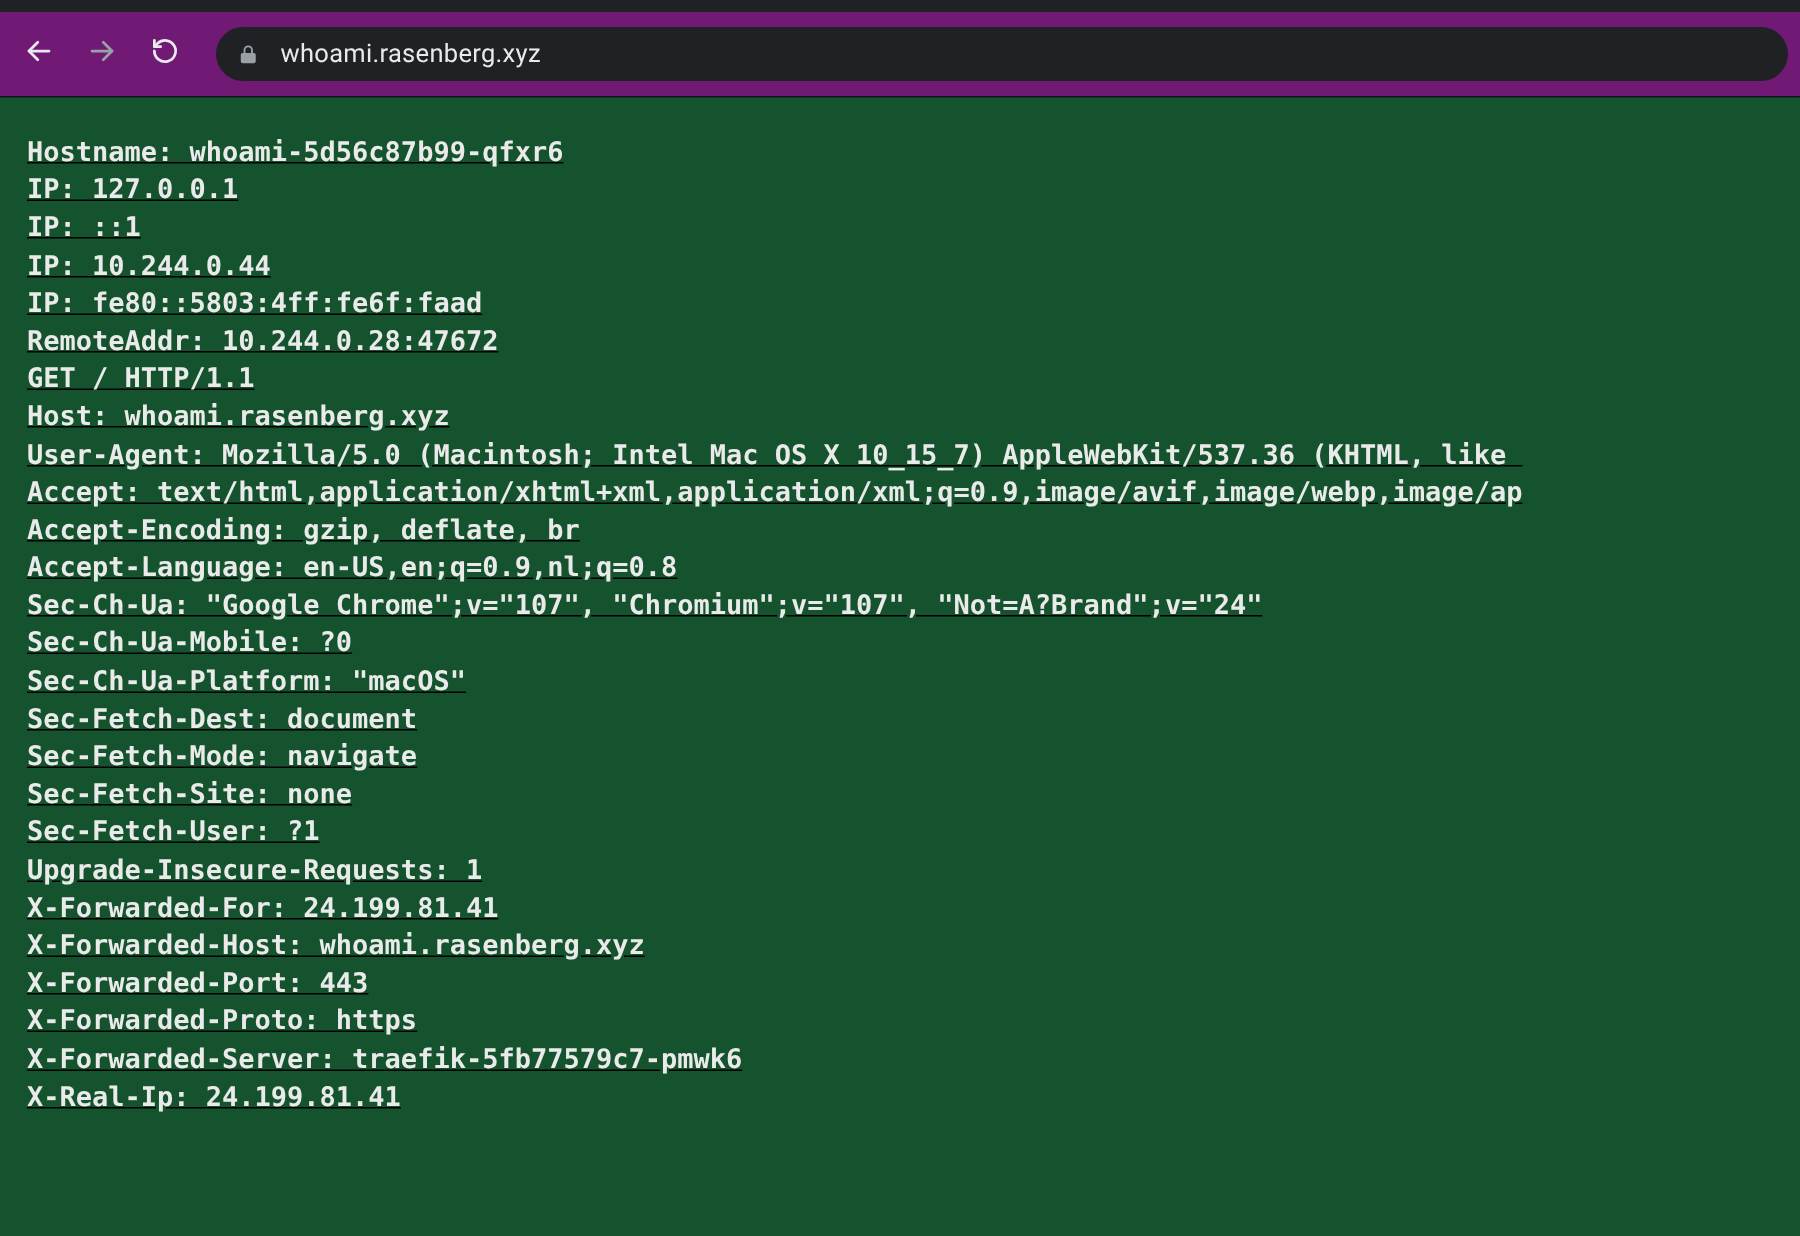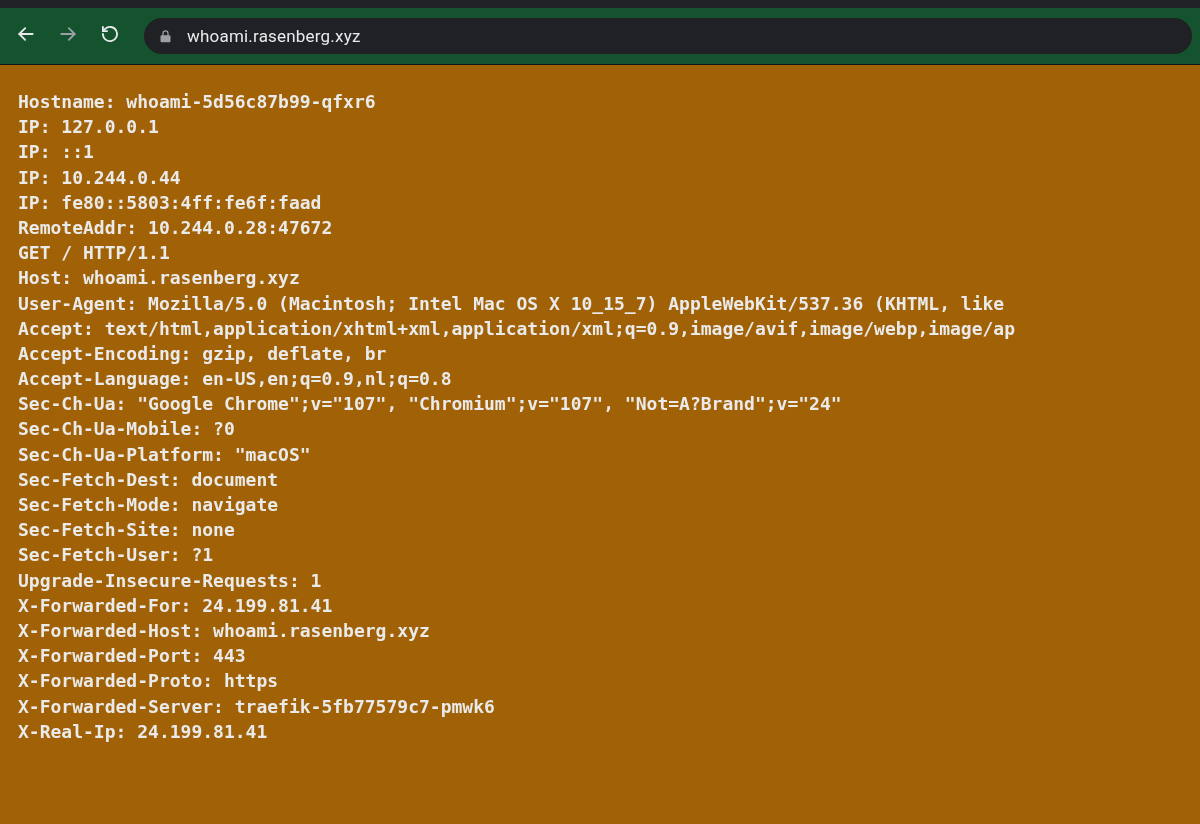--- a/index.html
+++ b/index.html
@@ -9,21 +9,21 @@
     background: #202124;
     font-family: -apple-system, BlinkMacSystemFont, "Segoe UI", Roboto, sans-serif;
     overflow: hidden;
   }
   .tab-strip {
     height: 8px;
     background: #202124;
   }
   .toolbar {
     height: 56px;
-    background: #14532d;
+    background: #701a75;
     display: flex;
     align-items: center;
     padding: 0 8px;
     gap: 6px;
   }
   .nav-btn {
     width: 36px;
     height: 36px;
     border-radius: 50%;
     display: flex;
@@ -56,24 +56,25 @@
     color: #e8eaed;
     font-size: 17px;
     font-weight: 400;
     letter-spacing: 0.2px;
   }
   .separator {
     height: 1px;
     background: #131416;
   }
   .page-content {
-    background: #a16207;
+    background: #14532d;
     height: calc(824px - 8px - 56px - 1px);
     padding: 24px 18px;
     overflow: hidden;
+    text-decoration: underline;
   }
   pre.output {
     font-family: "Menlo", "Monaco", "Consolas", monospace;
     font-size: 18px;
     font-weight: 700;
     color: #eaeaea;
     line-height: 1.4;
     white-space: pre;
   }
 </style>

